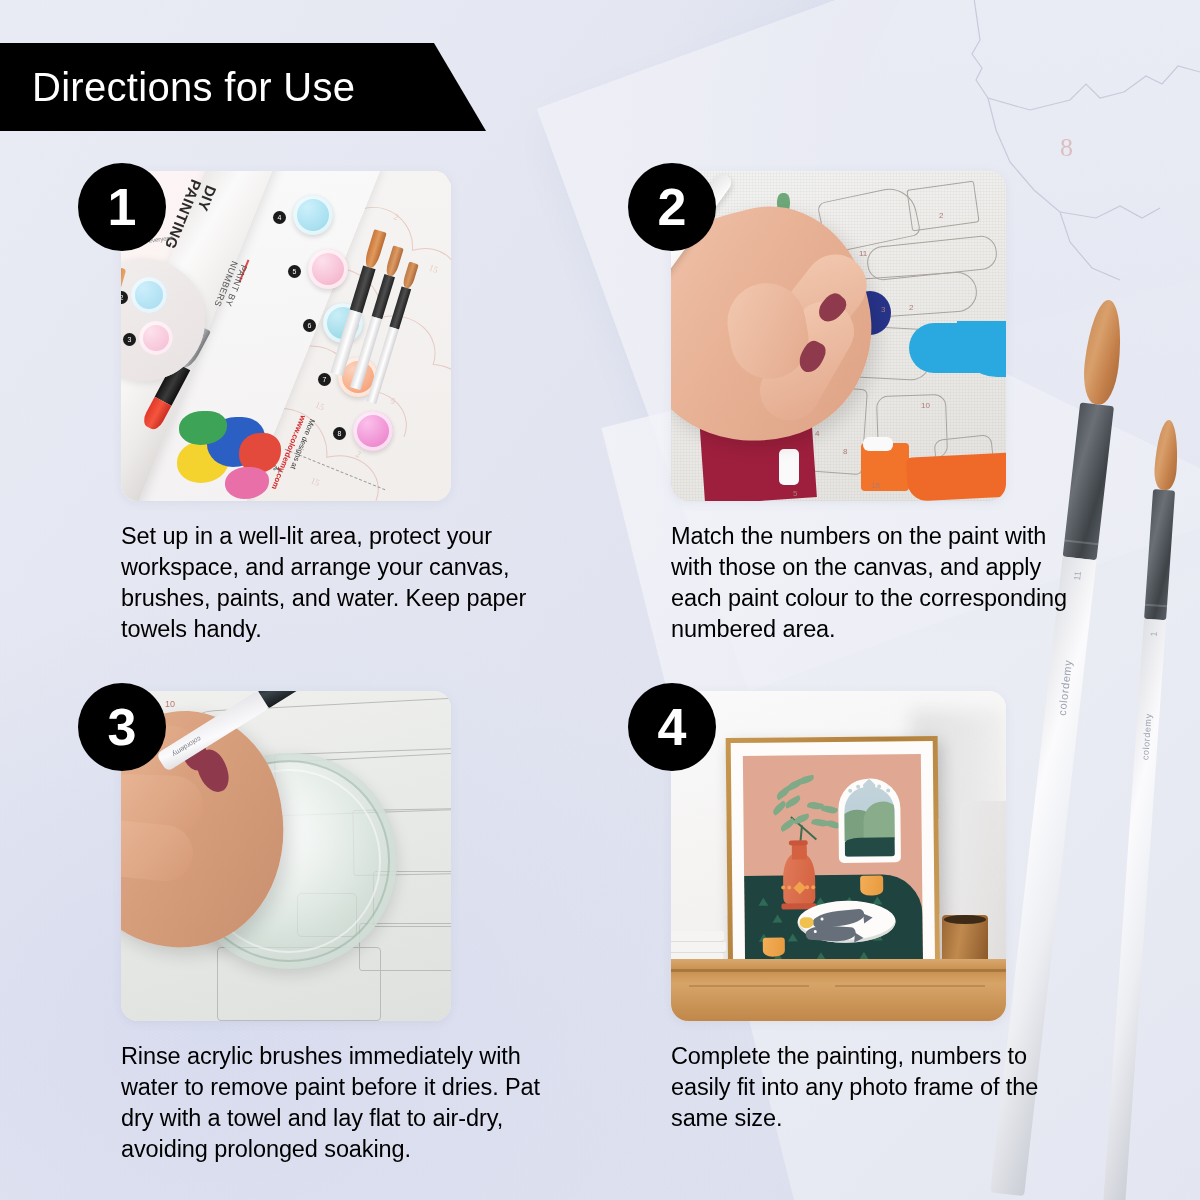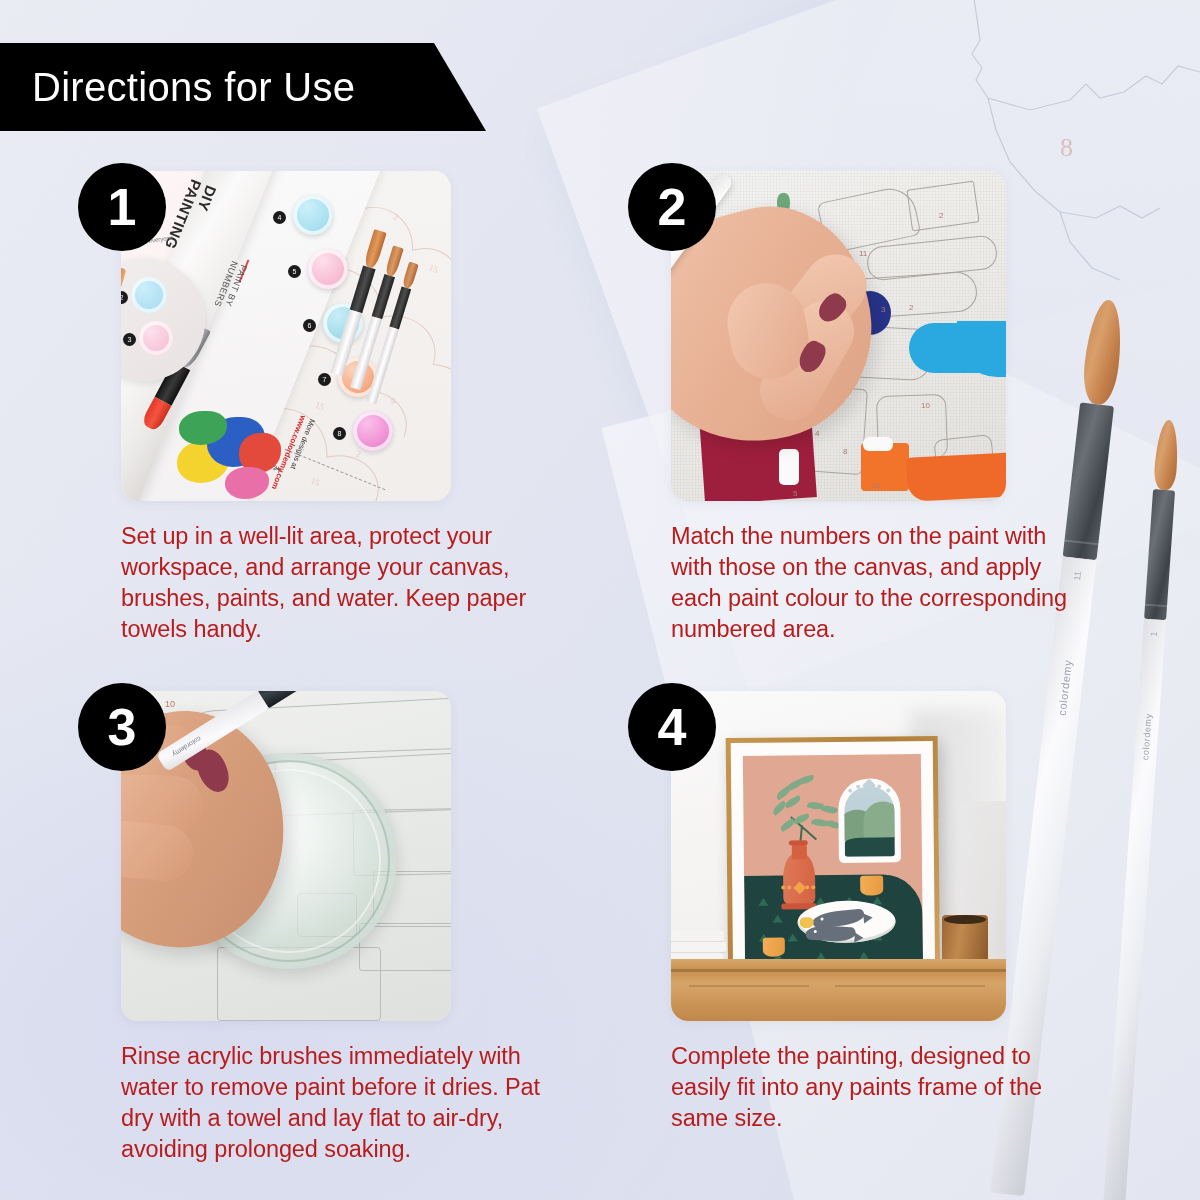--- a/index.html
+++ b/index.html
@@ -135,21 +135,21 @@
     width:330px; height:330px;
     border-radius:17px;
     overflow:hidden;
     background:#f2f2f3;
     box-shadow:0 2px 10px rgba(110,118,155,.10);
   }
   .step.col-r .photo { width:335px; }
   .caption {
     position:absolute; left:43px; top:358px;
     width:450px;
-    font-size:23.5px; line-height:1.32; color:#b91c1c;
+    font-size:23.5px; line-height:1.32; color:#000000;
     letter-spacing:-.1px;
   }
   .step.col-r .caption { width:410px; }
 
   
   .p1-bg { position:absolute; inset:0; background:linear-gradient(145deg,#fdf6f6 0%,#fbf0f0 40%,#f7eaea 100%); }
   .p1-canvas {
     position:absolute; top:-30px; left:150px; width:290px; height:420px;
     background:linear-gradient(160deg,#f7f5f3,#efecea);
     transform:rotate(22deg);
@@ -761,16 +761,16 @@
       </div>
 
       <div class="p4-table">
         <div class="edge"></div>
         <div class="seam" style="left:18px; width:120px;"></div>
         <div class="seam" style="left:164px; width:150px;"></div>
       </div>
     </div>
 
     <div class="badge">4</div>
-    <div class="caption">Complete the painting, designed to easily fit into any paints frame of the same size.</div>
+    <div class="caption">Complete the painting, numbers to easily fit into any photo frame of the same size.</div>
   </div>
 
 </div>
 
 </body></html>

